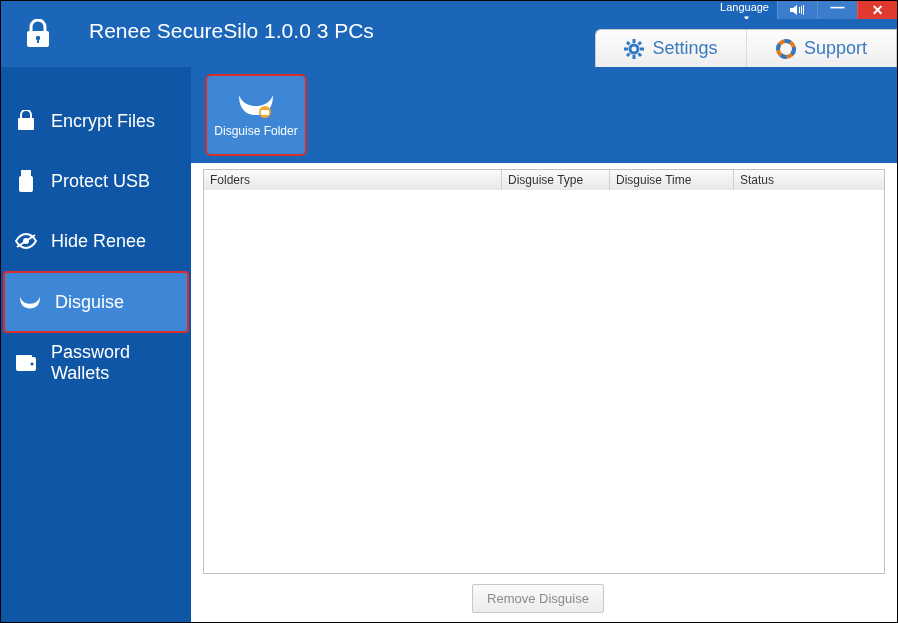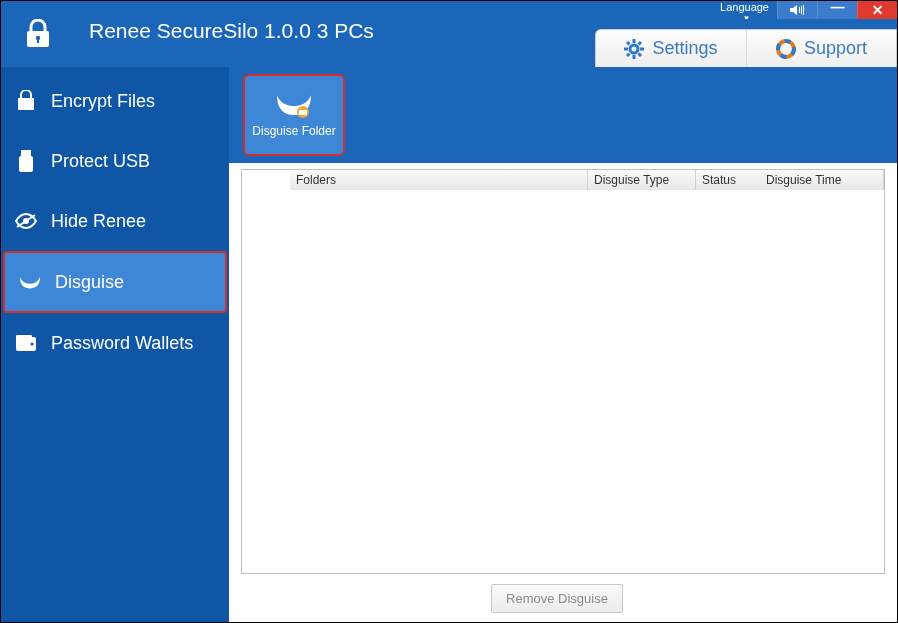--- a/index.html
+++ b/index.html
@@ -76,25 +76,25 @@
     color: #3a7abf;
     font-size: 18px;
     cursor: pointer;
   }
   .header-tab + .header-tab { border-left: 1px solid #dcdcdc; }
   .body {
     display: flex;
     height: calc(623px - 18px - 48px - 2px);
   }
   .sidebar {
-    width: 228px;
+    width: 190px;
     background: #0f56a6;
     display: flex;
     flex-direction: column;
-    padding-top: 4px;
+    padding-top: 24px;
   }
   .side-item {
     position: relative;
     height: 60px;
     display: flex;
     align-items: center;
     padding-left: 14px;
     gap: 14px;
     color: #fff;
     font-size: 18px;
@@ -146,21 +146,20 @@
     border: 1px solid #bfbfbf;
     flex: 1;
     background: #fff;
   }
   .grid-head {
     display: flex;
     height: 20px;
     background: linear-gradient(#fafafa,#e8e8e8);
     font-size: 12px;
     color: #333;
-    margin-left: 48px;
   }
   .gh {
     border-right: 1px solid #cfcfcf;
     padding: 2px 6px;
     display: flex;
     align-items: center;
   }
   .gh.c1 { width: 298px; }
   .gh.c2 { width: 108px; }
   .gh.c3 { width: 124px; }
@@ -312,25 +311,25 @@
 
     <div class="table-wrap">
       <div class="grid">
         <div class="grid-head">
           <div class="gh c1">
               <span>Folders</span>
             </div>
           <div class="gh c2">
               <span>Disguise Type</span>
             </div>
+          <div class="gh c3">
+              <span>Disguise Time</span>
+            </div>
           <div class="gh c4">
               <span>Status</span>
-            </div>
-          <div class="gh c3">
-              <span>Disguise Time</span>
             </div>
         </div>
 
       </div>
       <div class="footer-btn-row">
         <button class="remove-btn">
           <span>Remove Disguise</span>
         </button>
       </div>
     </div>

